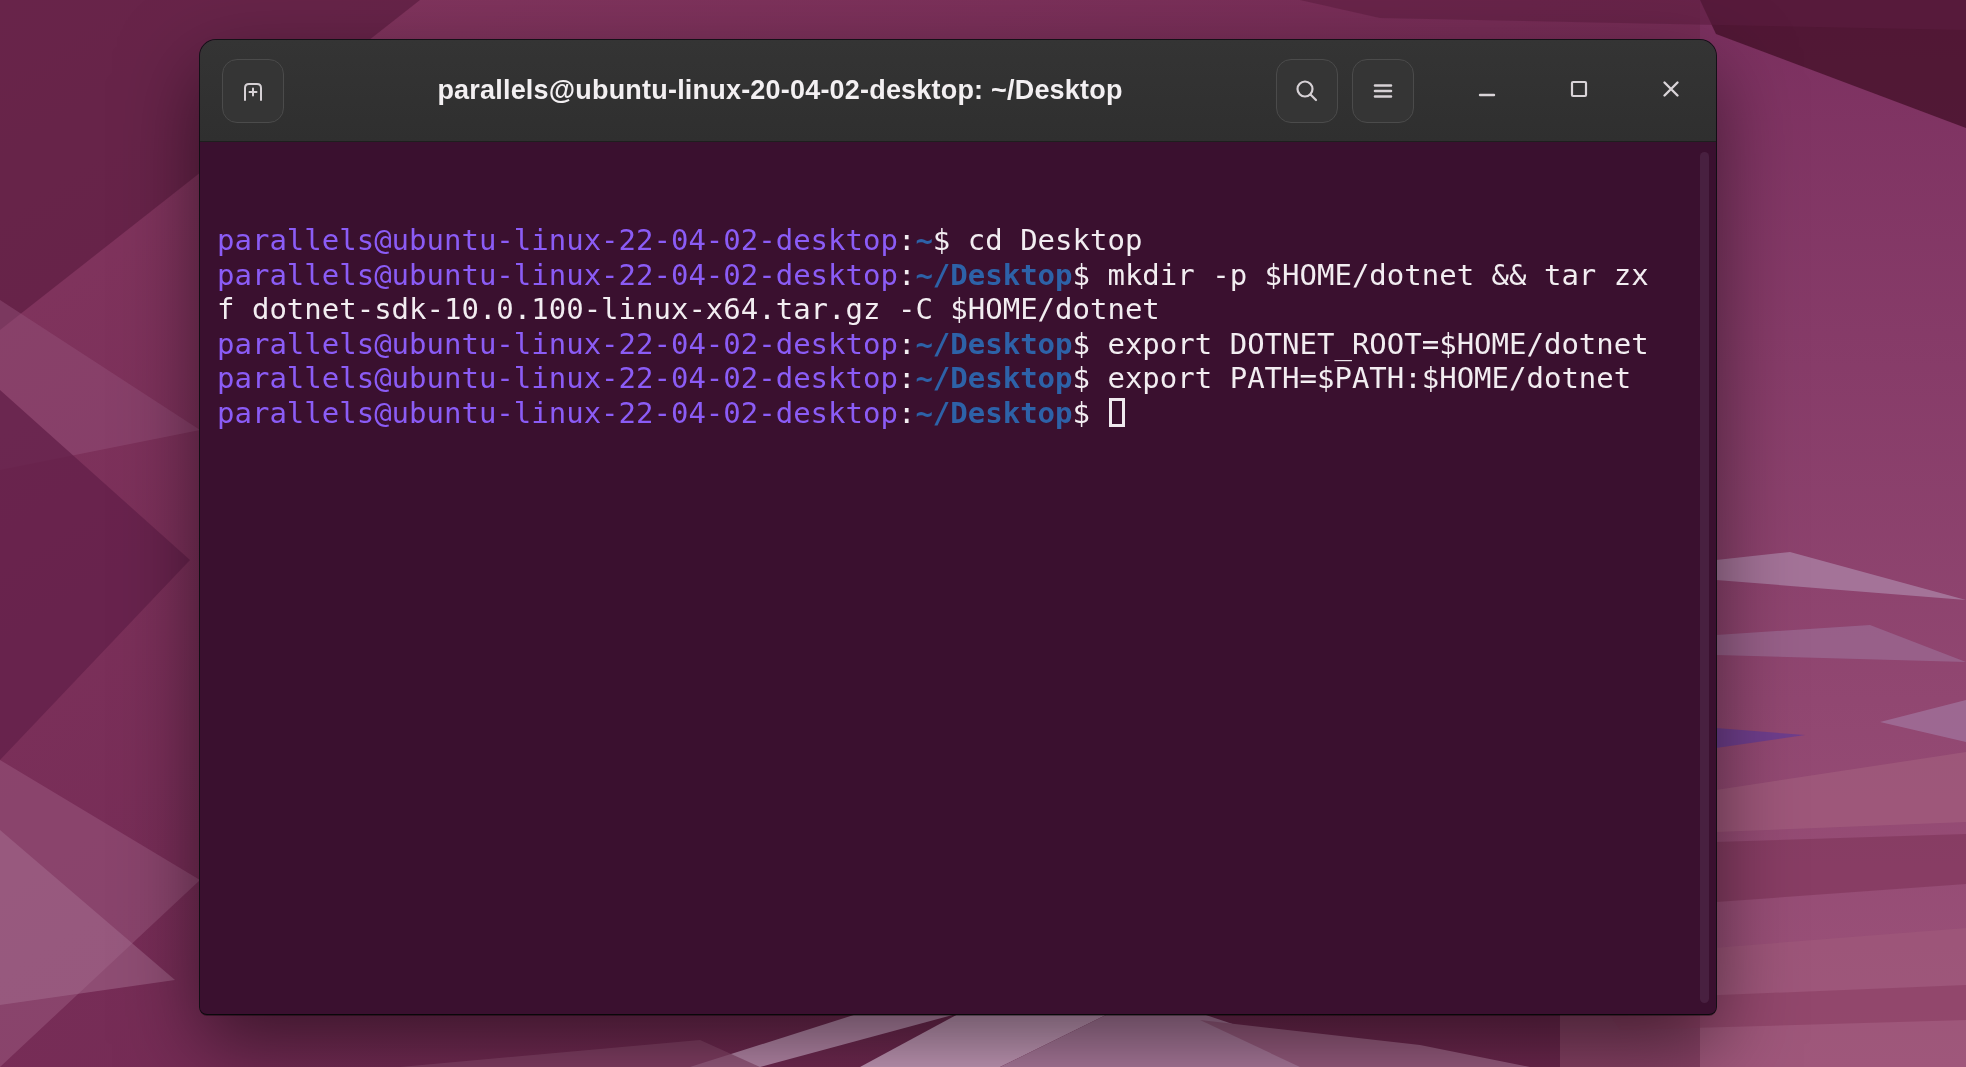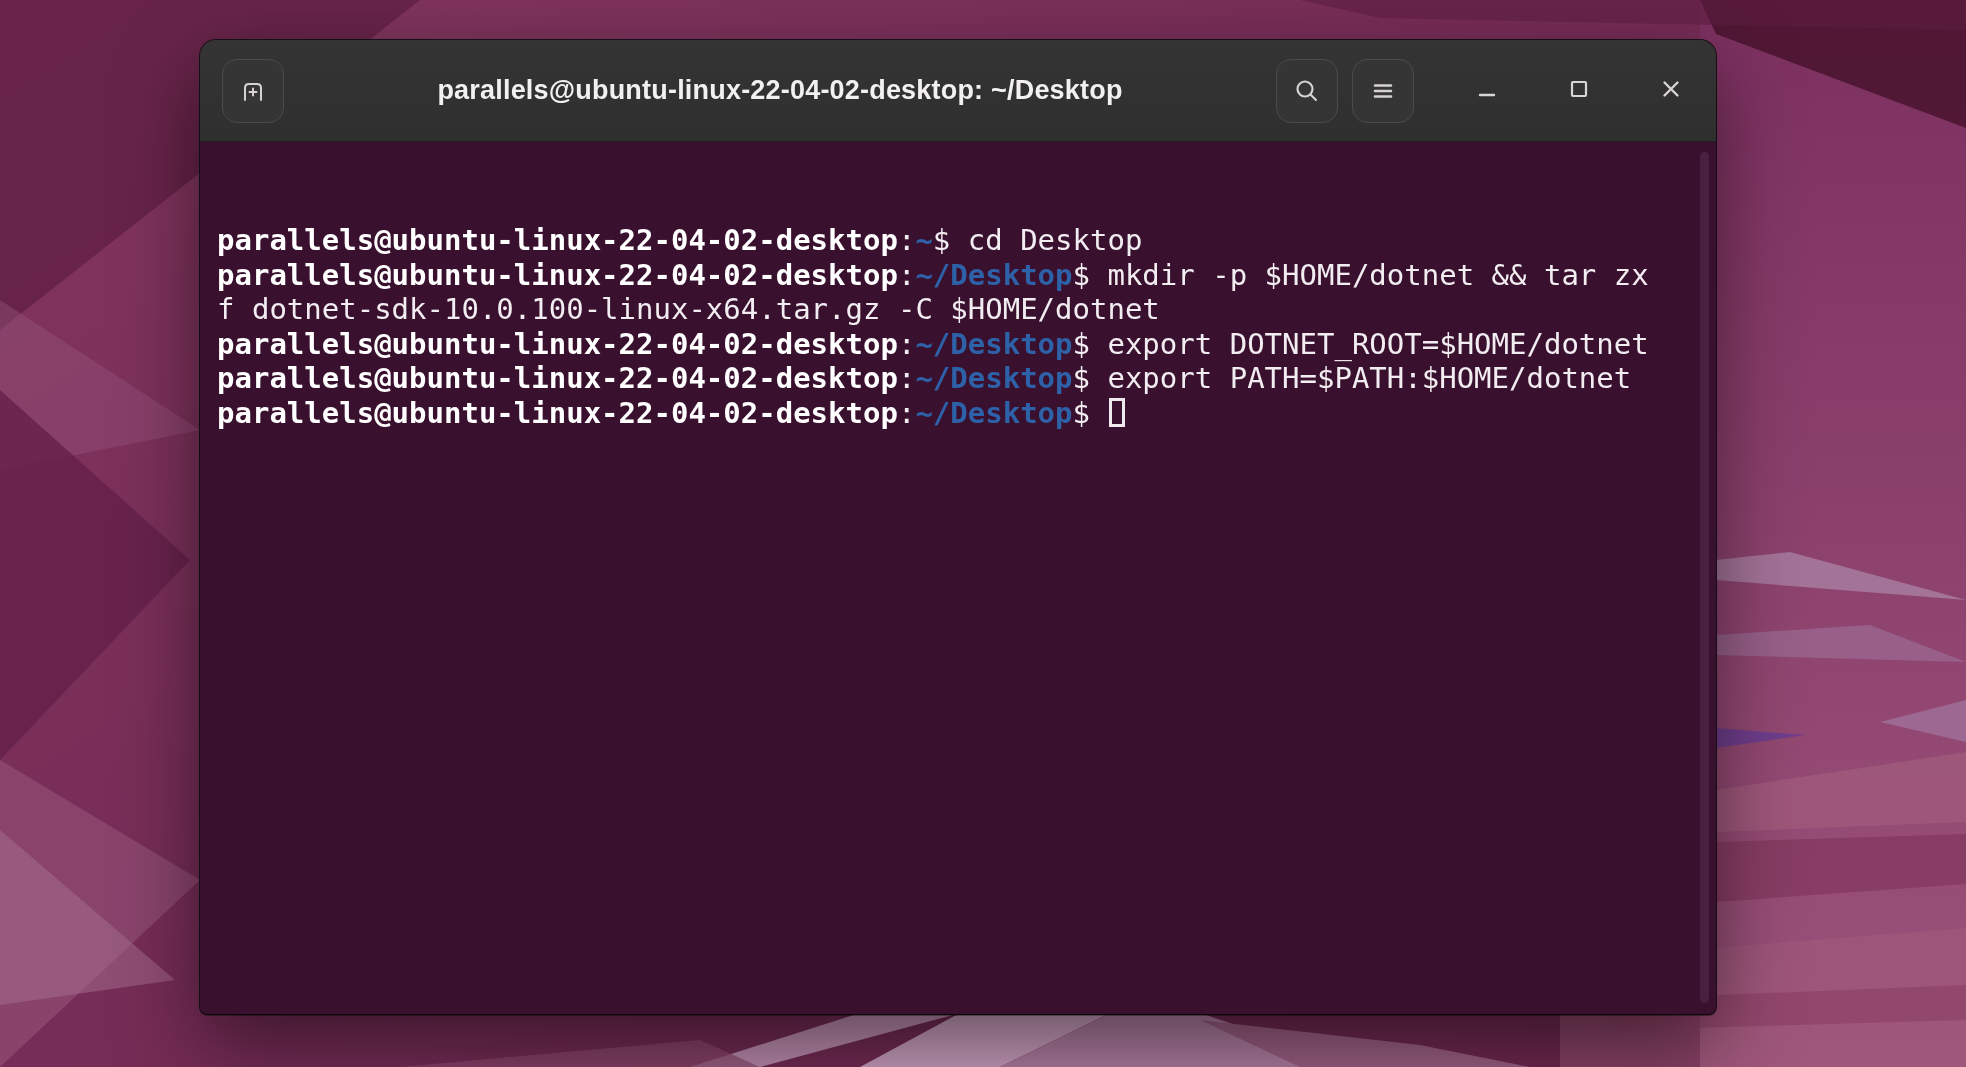--- a/index.html
+++ b/index.html
@@ -29,21 +29,21 @@
     width:46px;height:60px;background:transparent;border:none;cursor:pointer;}
   .sp36{width:22px;flex:0 0 auto;}
   .sp18{width:18px;flex:0 0 auto;}
 
   
   .term-body{position:relative;height:871px;background:#3a102f;
     padding:12px 18px 0 17px;box-sizing:border-box;
     font-family:"DejaVu Sans Mono","Liberation Mono",monospace;
     font-size:29px;line-height:34.5px;white-space:pre;}
   .term-line{height:34.5px;}
-  .c-green{color:#ffffff;font-weight:bold;}
+  .c-green{color:#8b5cf6;font-weight:normal;}
   .c-blue{color:#2d62a8;font-weight:bold;}
   .c-fg{color:#f2edf1;}
   .cursor{display:inline-block;width:16px;height:29px;border:3px solid #efe9ee;
     box-sizing:border-box;vertical-align:middle;margin-left:2px;transform:translateY(-2px);
     background:transparent;}
   .scrollbar{position:absolute;top:10px;right:7px;bottom:10px;width:9px;
     background:#4b2343;border-radius:5px;opacity:.85;}
 </style>
 </head>
 <body>
@@ -99,21 +99,21 @@
 
       <button class="hb-btn" title="">
         <span>
           <svg width="30" height="30" viewBox="0 0 30 30" fill="none" stroke="#d6d1d5" stroke-width="2" stroke-linecap="round">
             <path d="M7 24 V12 Q7 8 11 8 H19 Q23 8 23 12 V24"></path>
             <path d="M15 12.5 V19.5 M11.5 16 H18.5"></path>
           </svg>
         </span>
       </button>
 
-      <div class="win-title">parallels@ubuntu-linux-22-04-02-desktop: ~/Desktop</div>
+      <div class="win-title">parallels@ubuntu-linux-20-04-02-desktop: ~/Desktop</div>
 
       <div class="ctl-group">
         <button class="hb-btn">
           <span>
             <svg width="30" height="30" viewBox="0 0 30 30" fill="none" stroke="#d6d1d5" stroke-width="2.2" stroke-linecap="round">
               <circle cx="13" cy="13" r="7.5"></circle>
               <path d="M18.5 18.5 L24 24"></path>
             </svg>
           </span>
         </button>

